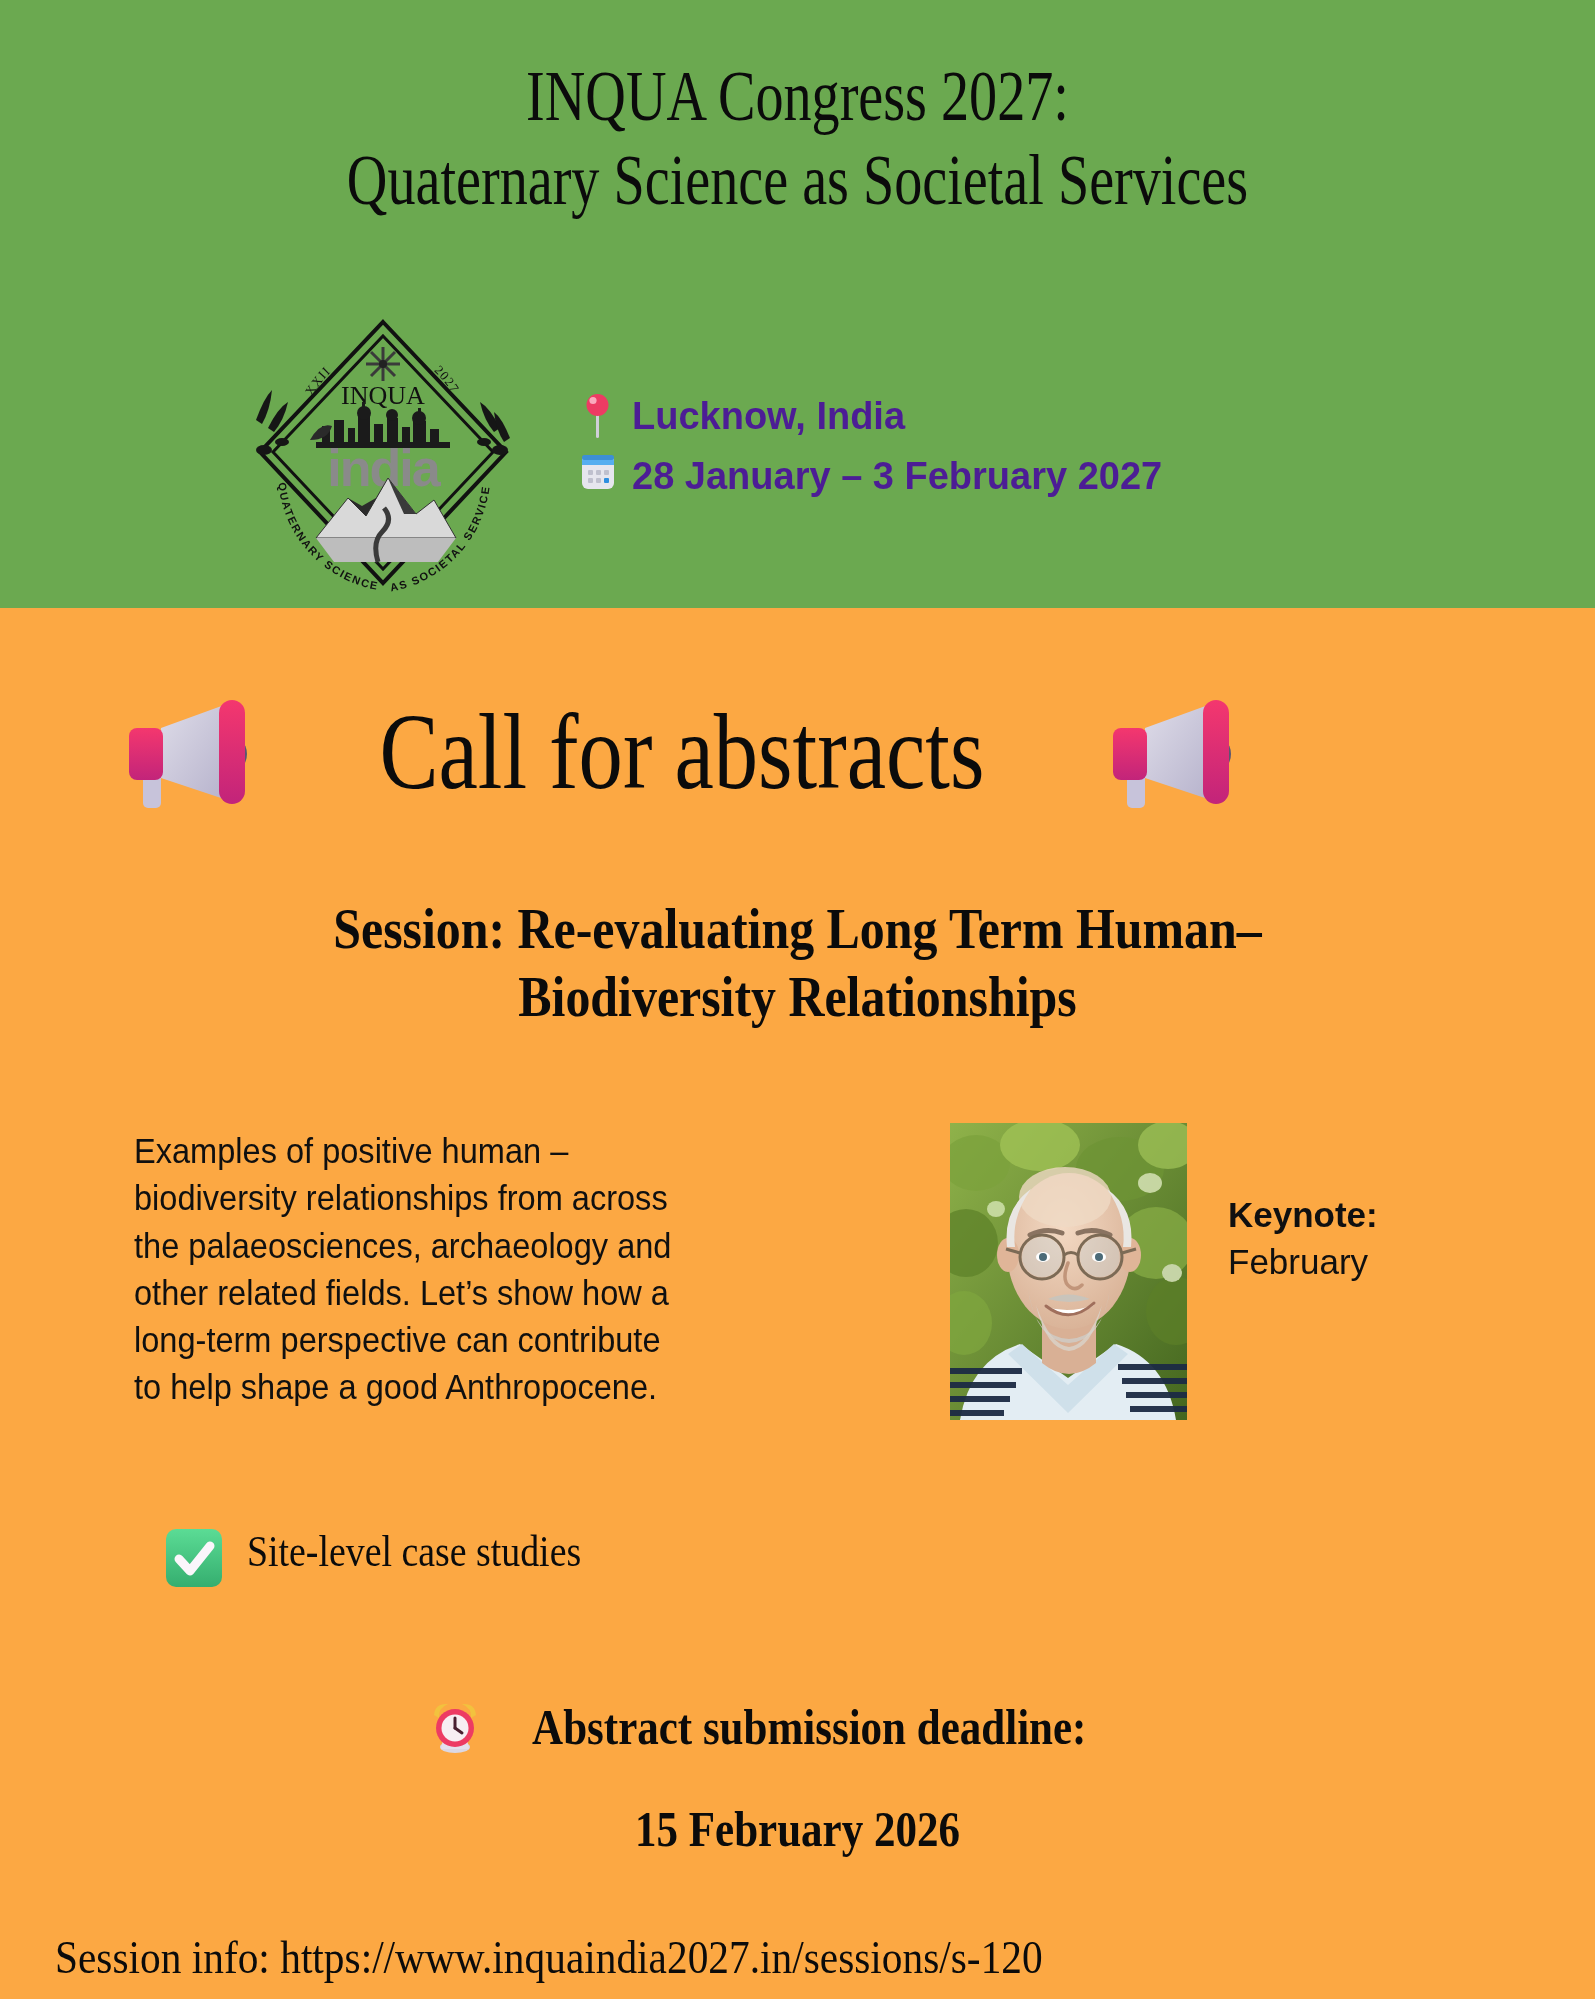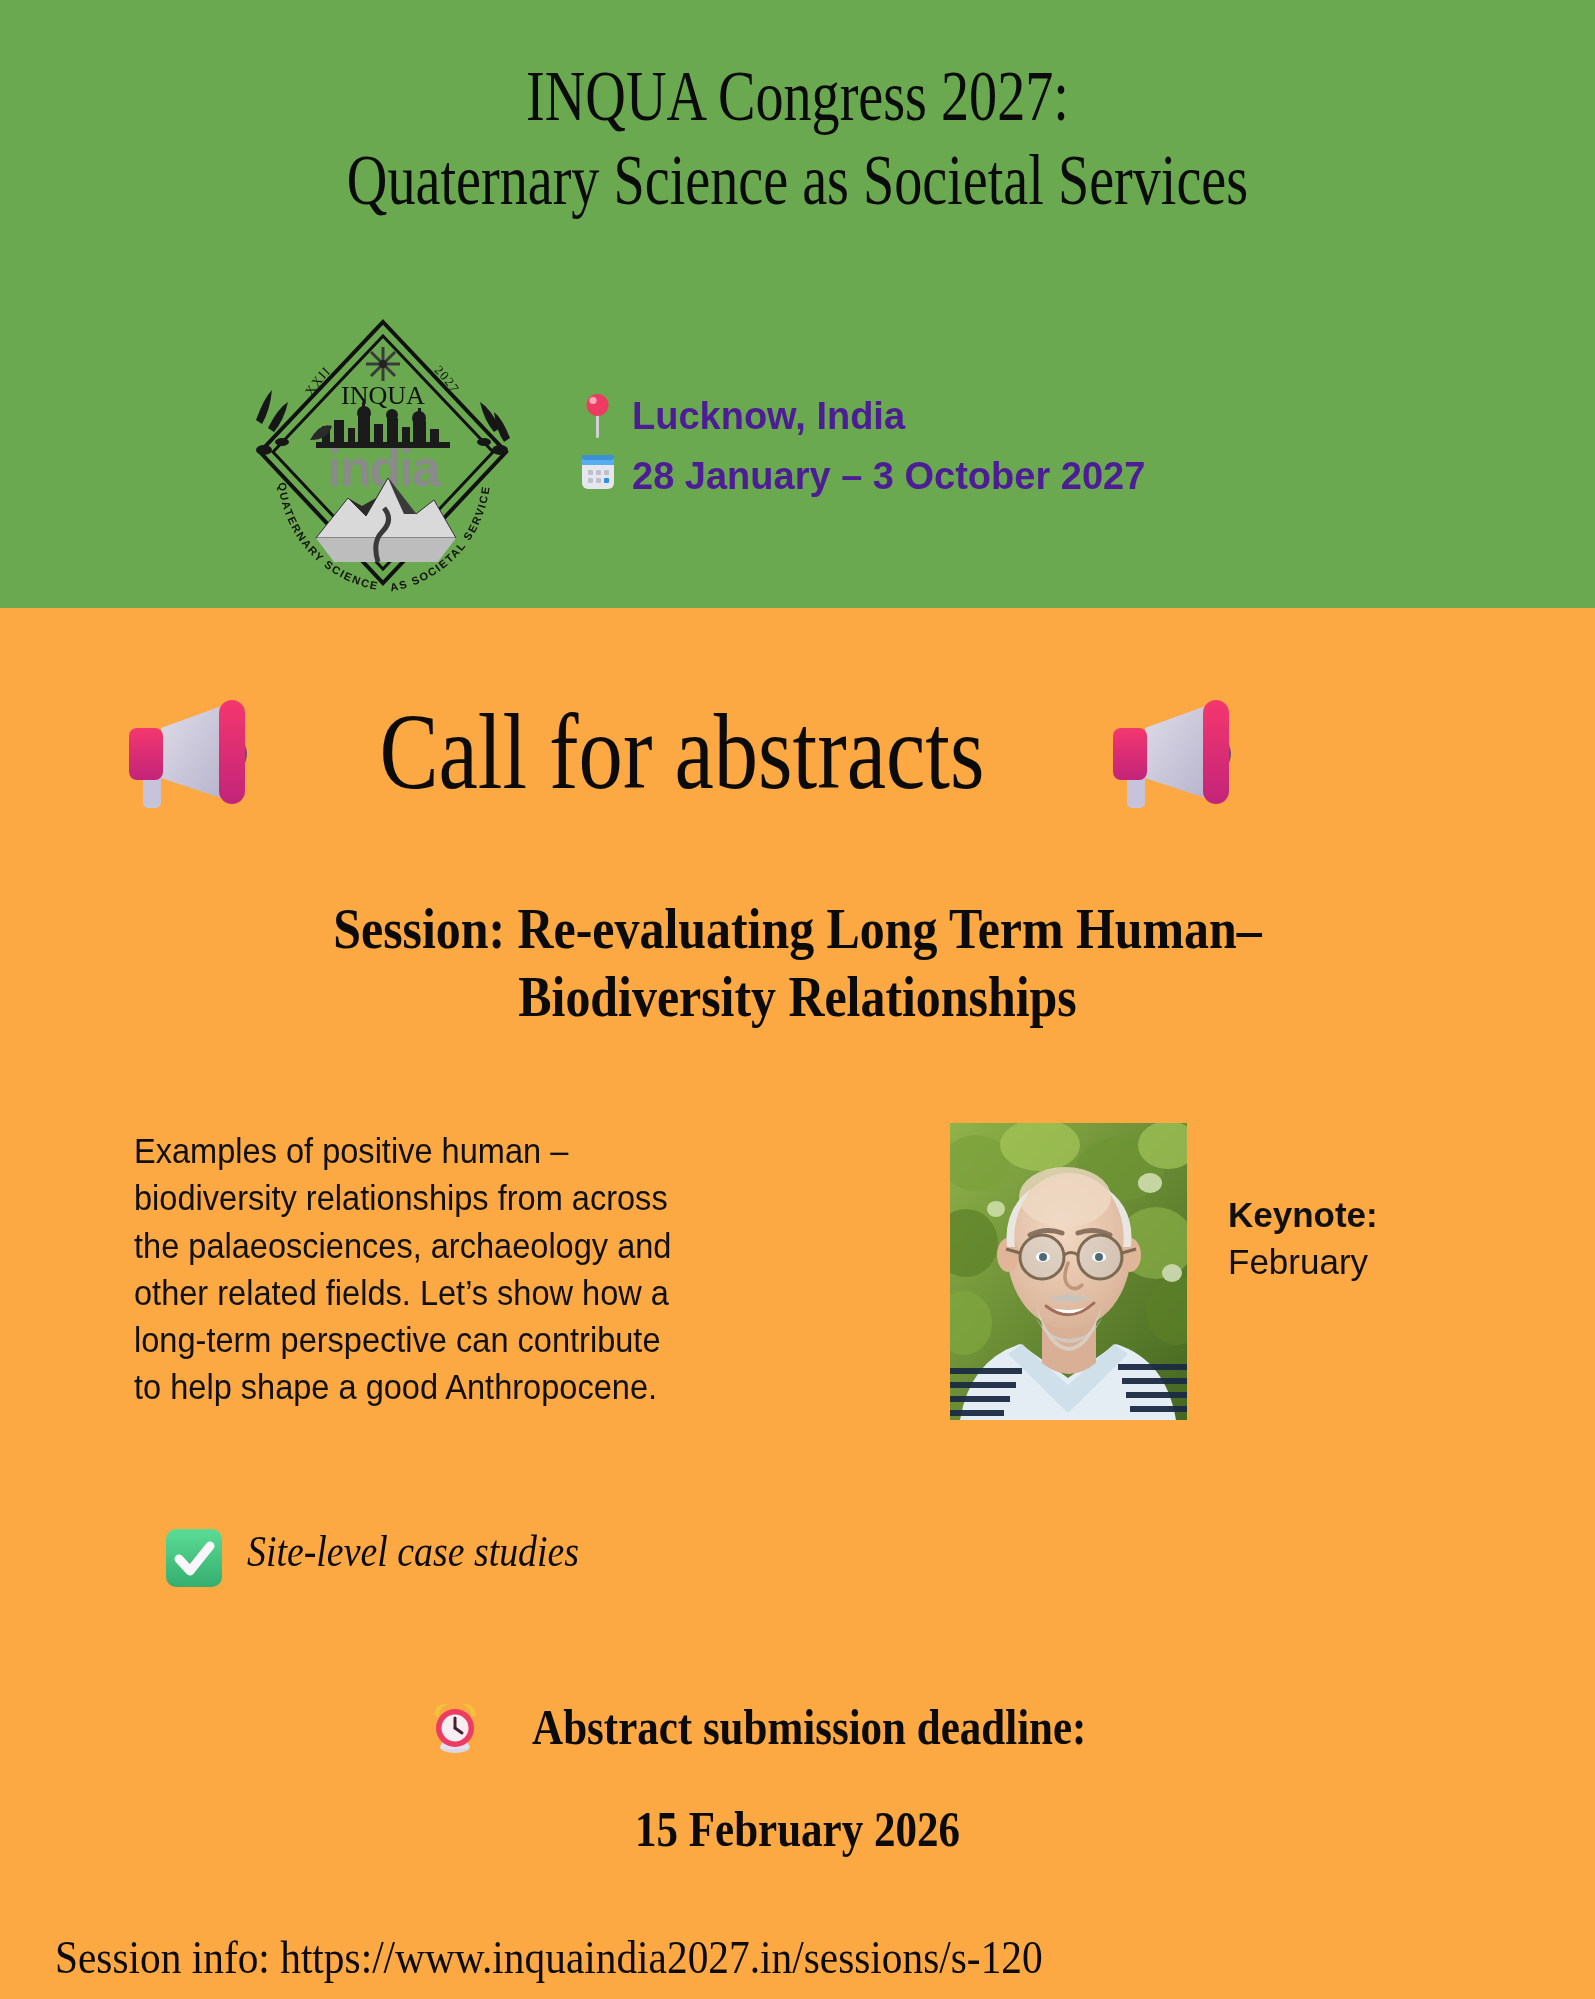--- a/index.html
+++ b/index.html
@@ -150,21 +150,20 @@
     position: absolute;
     left: 0; top: 1523px;
     width: 1595px;
     height: 140px;
   }
   .bullet {
     position: absolute;
     display: flex;
     align-items: flex-start;
     gap: 22px;
-    font-style: italic;
   }
   .bullet.b1 { left: 163px; top: 0px; }
   .bullet.b2 { left: 800px; top: -8px; }
   .check-box { width: 62px; height: 62px; flex: none; margin-top: 4px; }
   .bullet-text {
     font-family: "Liberation Serif", serif;
     font-size: 44px;
     line-height: 1.32;
     color: #0B0B0B;
     transform: scaleX(0.86);
@@ -328,21 +327,21 @@
           <g fill="#BFC0CE">
             <rect x="8" y="18" width="5" height="5" rx="1"></rect>
             <rect x="16" y="18" width="5" height="5" rx="1"></rect>
             <rect x="24" y="18" width="5" height="5" rx="1"></rect>
             <rect x="8" y="26" width="5" height="5" rx="1"></rect>
             <rect x="16" y="26" width="5" height="5" rx="1"></rect>
           </g>
           <rect x="24" y="26" width="5" height="5" rx="1" fill="#2F8FE0"></rect>
         </svg>
       </span>
-      <span class="venue-text">28 January – 3 October 2027</span>
+      <span class="venue-text">28 January – 3 February 2027</span>
     </div>
   </div>
 
   <div id="cfa-row">
     <span class="megaphone">
       <svg viewBox="0 0 150 120" width="150" height="120" xmlns="http://www.w3.org/2000/svg">
         <defs>
           <linearGradient id="mgPinkL" x1="0" y1="0" x2="0" y2="1">
             <stop offset="0%" stop-color="#F4376E"></stop>
               <stop offset="100%" stop-color="#C2247A"></stop>

